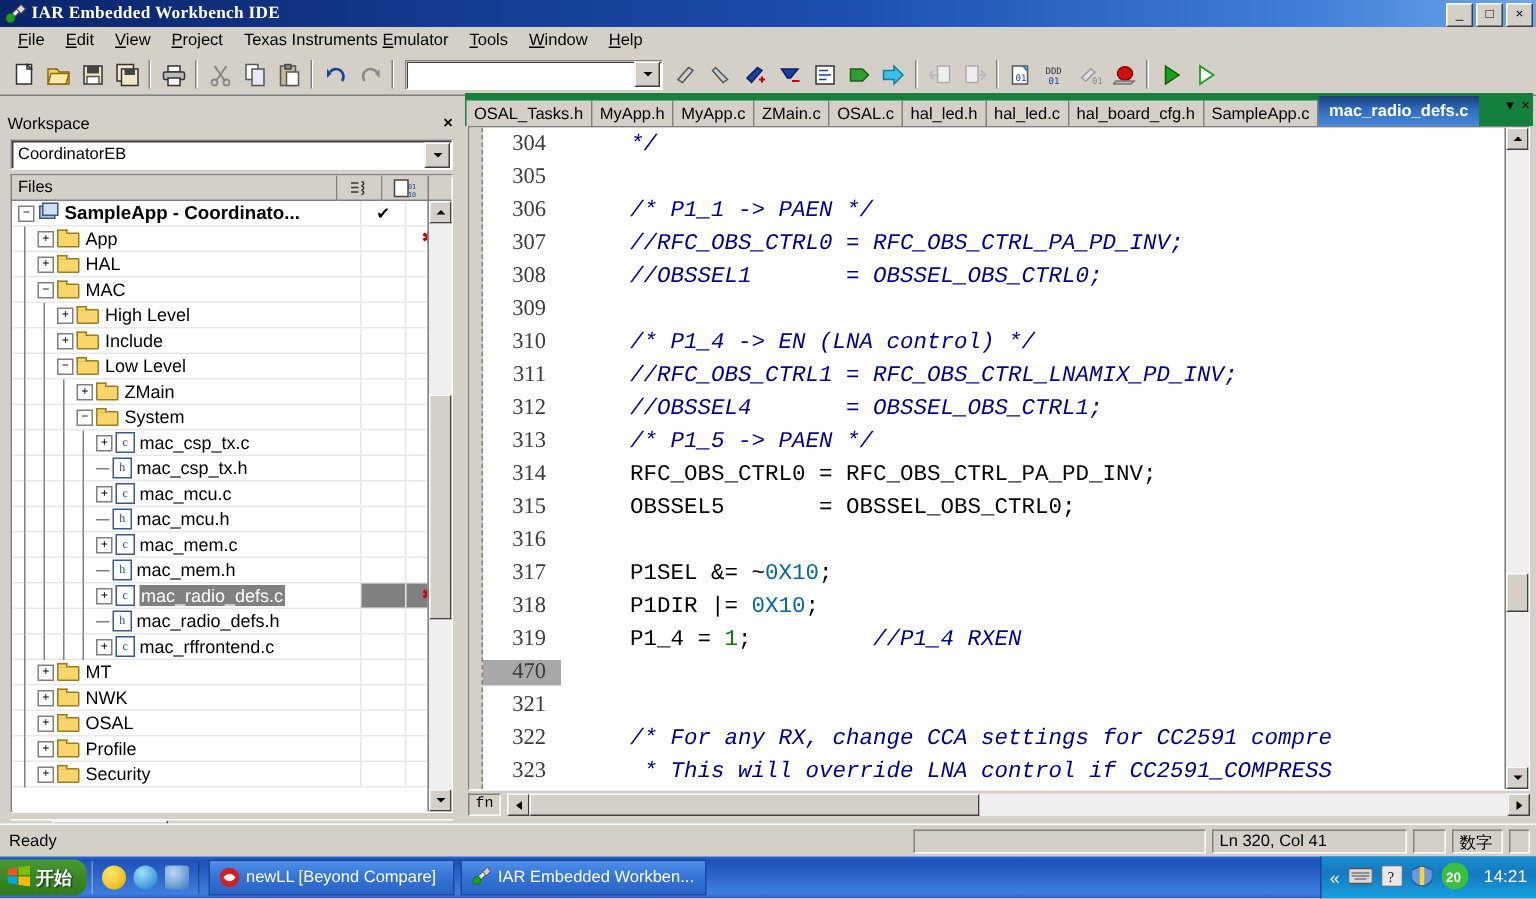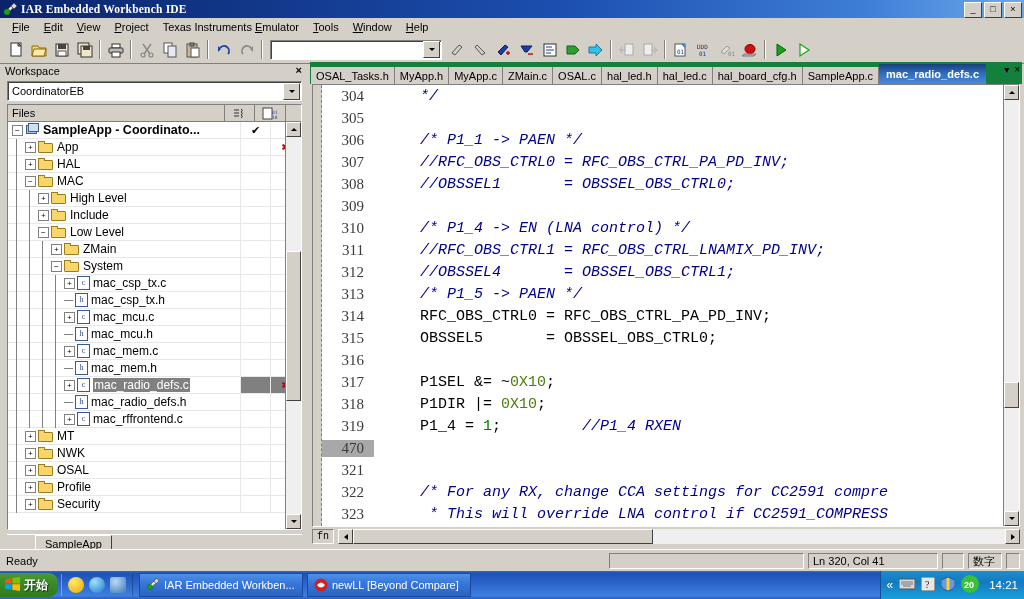--- a/index.html
+++ b/index.html
@@ -53,21 +53,21 @@
   }
   .tbcombo .arrow{
     margin-left:auto;width:15px;height:15px;background:#d4d0c8;
     border:1px solid;border-color:#fff #404040 #404040 #fff;
     display:flex;align-items:center;justify-content:center;margin-right:1px;
   }
   .caret-d{width:0;height:0;border-left:3px solid transparent;border-right:3px solid transparent;border-top:3px solid #000;}
 
   
   .ws{
-    position:absolute;left:2px;top:64px;width:304px;height:481px;
+    position:absolute;left:2px;top:76px;width:304px;height:481px;
     background:#d4d0c8;
   }
   .ws-title{
     height:14px;display:flex;align-items:center;
     background:#d4d0c8;padding-left:3px;position:relative;
   }
   .ws-title .t{font-size:11px;color:#000;}
   .ws-title .x{position:absolute;right:4px;top:0px;font-size:11px;font-weight:bold;color:#000;cursor:default;}
 
   .ws-combo{
@@ -181,21 +181,21 @@
   }
   .ln .num{
     width:52px;flex:0 0 auto;text-align:right;padding-right:10px;
     color:#3a3a3a;font-size:15px;box-sizing:border-box;
     font-family:"Liberation Serif",serif;
   }
   .ln.cur .num{background:#a8a8a8;}
   .ln.cur{background:transparent;}
   .src{padding-left:10px;}
   .cmt{color:#00008b;font-style:italic;}
-  .num-lit{color:#4d7c0f;}
+  .num-lit{color:#0369a1;}
   .num-g{color:#008000;}
   .ed-vsb{
     position:absolute;right:0;top:0;bottom:0;width:15px;background:#d4d0c8;
     border-left:1px solid #808080;display:flex;flex-direction:column;
   }
   .ed-foot{height:17px;display:flex;align-items:center;background:#d4d0c8;margin:1px 2px 0 2px;}
   .fnbox{
     width:22px;height:15px;border:1px solid;border-color:#808080 #fff #fff #808080;
     font-size:10px;display:flex;align-items:center;justify-content:center;
     font-family:Liberation Mono, monospace;background:#d4d0c8;box-sizing:border-box;
@@ -917,33 +917,33 @@
       </span>
       <span>开始</span>
     </div>
     <div class="ql">
       <span class="qlico" style="background:radial-gradient(circle at 35% 30%,#ffe96a,#e8a800);display:inline-block"></span>
       <span class="qlico" style="background:radial-gradient(circle at 35% 30%,#9fe0ff,#1878c8);display:inline-block"></span>
       <span class="qlico" style="background:radial-gradient(circle at 35% 30%,#bcd8f4,#3a78bc);display:inline-block;border-radius:2px"></span>
     </div>
     <div class="tasks" id="taskList">
         <div class="task">
+          <span class="preico"><svg width="14" height="14">
+              <circle cx="7" cy="7" r="6.5" fill="#d02020"></circle>
+              <path d="M3 7 q4 -5 8 0 q-4 5 -8 0z" fill="#fff"></path>
+            </svg></span>
+          <span>newLL  [Beyond Compare]</span>
+        </div>
+        <div class="task">
           <span class="preico"><svg width="14" height="13">
               <path d="M1 10 L8 3 L10 5 L3 12 Z" fill="#e8e8e8" stroke="#444" stroke-width=".6"></path>
               <path d="M8 3 L11 0 L13 3 L10 6 Z" fill="#d0d0d0" stroke="#444" stroke-width=".6"></path>
               <circle cx="4" cy="9" r="2.6" fill="#19a319" stroke="#0a6a0a" stroke-width=".5"></circle>
             </svg></span>
           <span>IAR Embedded Workben...</span>
-        </div>
-        <div class="task">
-          <span class="preico"><svg width="14" height="14">
-              <circle cx="7" cy="7" r="6.5" fill="#d02020"></circle>
-              <path d="M3 7 q4 -5 8 0 q-4 5 -8 0z" fill="#fff"></path>
-            </svg></span>
-          <span>newLL  [Beyond Compare]</span>
         </div>
       </div>
     <div class="tray">
       <span style="font-size:12px">«</span>
       <span>
         <svg width="16" height="12">
             <rect x="0" y="1" width="16" height="10" rx="1" fill="#d8d8d8" stroke="#555"></rect>
             <path d="M2 4h12M2 6h12M4 8h8" stroke="#777"></path>
           </svg>
       </span>

